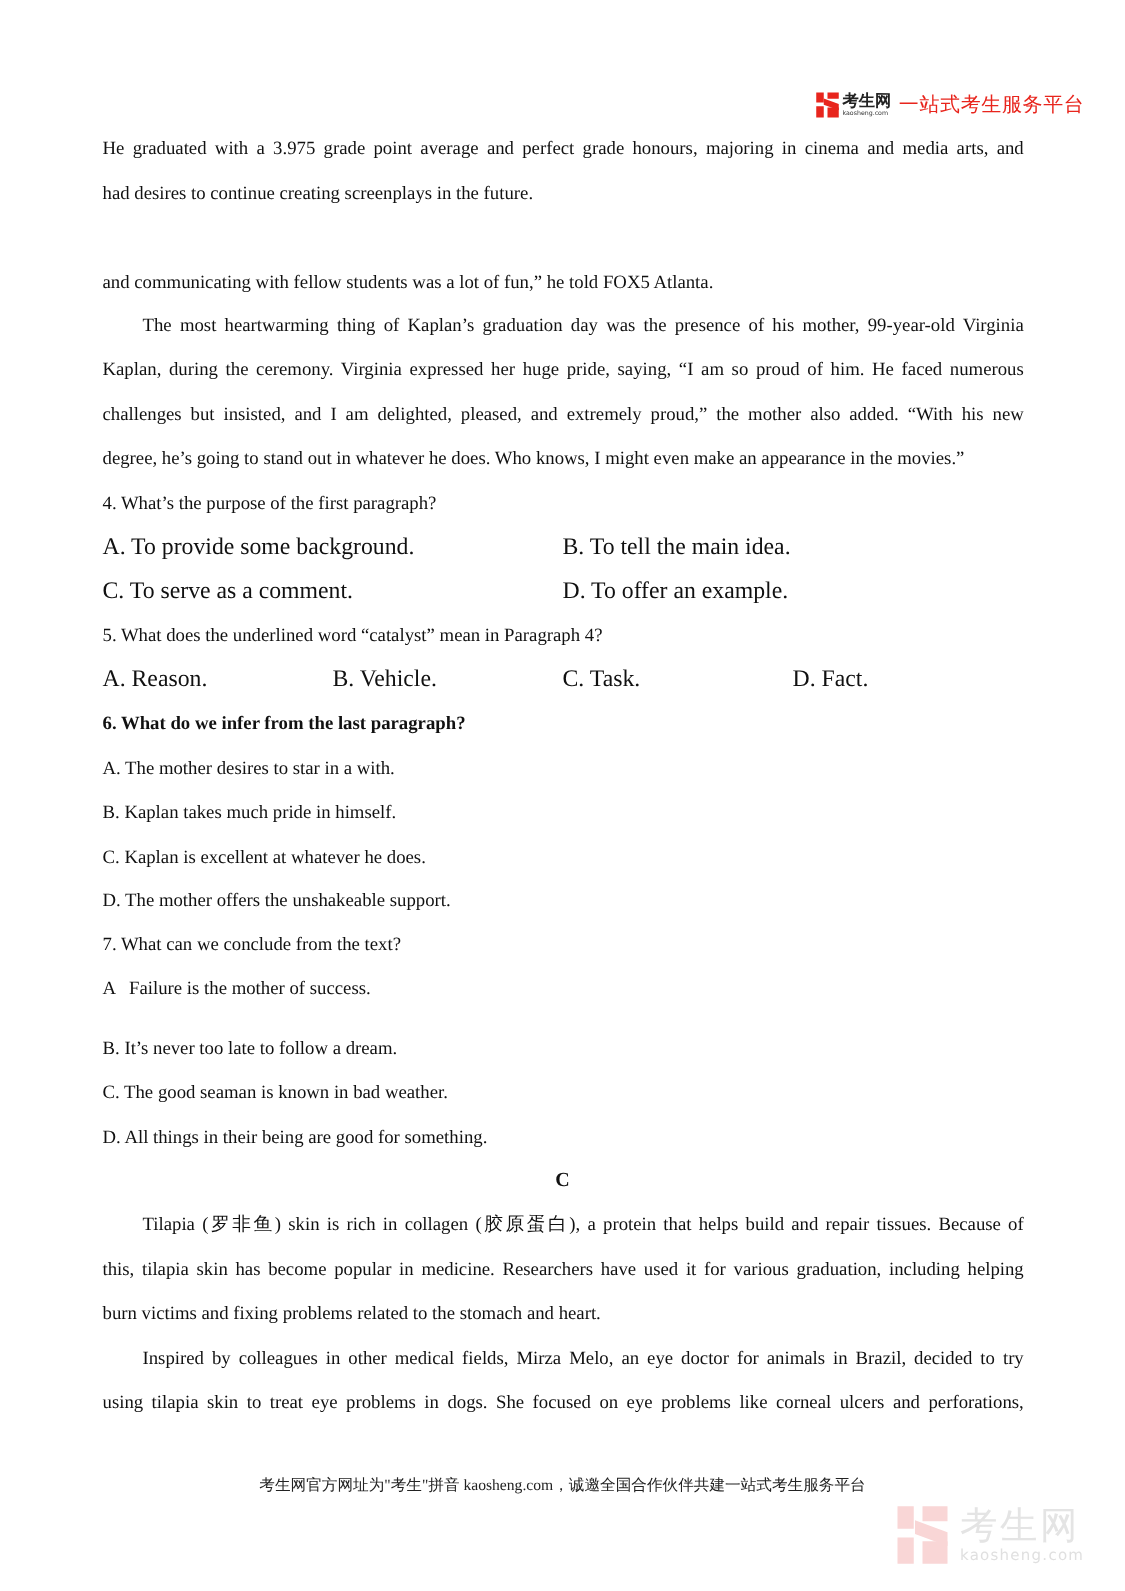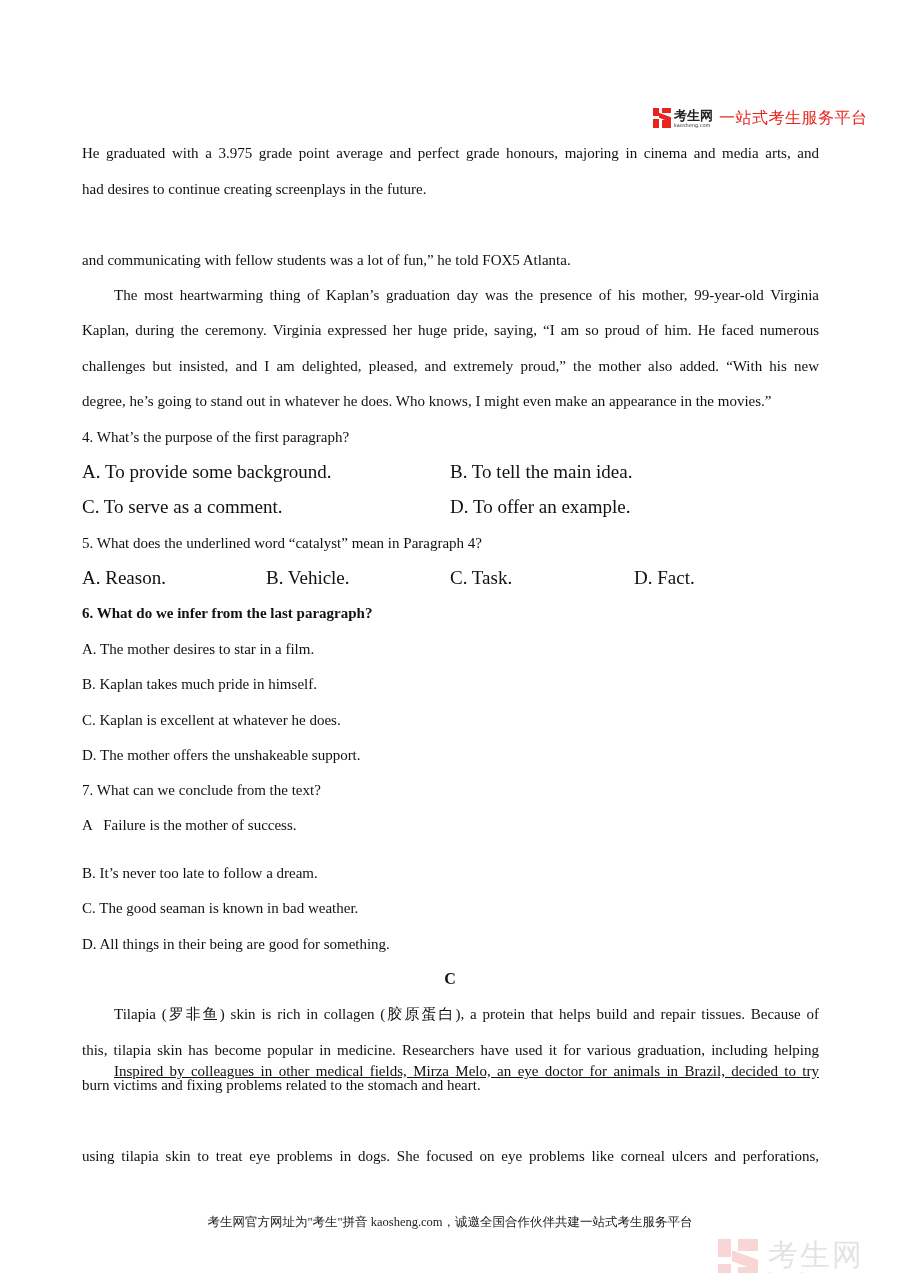--- a/index.html
+++ b/index.html
@@ -1,18 +1,18 @@
 <!DOCTYPE html>
 <html><head>
 <meta charset="utf-8">
 <style>
   html, body { margin: 0; padding: 0; background: #ffffff; }
   body { width: 900px; height: 1273px; position: relative; overflow: hidden;
          font-family: "Liberation Serif", "DejaVu Serif", serif; color: #111; }
-  .page { position: absolute; left: 0; top: 0; width: 900px; height: 1133px; margin-top: 34px; }
+  .page { position: absolute; left: 0; top: 0; width: 900px; height: 1133px; }
 
   
   .hdr-logo { position: absolute; left: 653px; top: 73px; height: 22px; display: flex; align-items: center; }
   .hicon { position: relative; width: 18px; height: 20px; margin-right: 3px; }
   .hicon .b { position: absolute; background: #e8251d; }
   .hlogo-text { display: flex; flex-direction: column; line-height: 1; margin-right: 6px; }
   .hlogo-cn { font-family: "DejaVu Sans", sans-serif; font-size: 13px; color: #222; letter-spacing: 0px; font-weight: bold; }
   .hlogo-en { font-family: "DejaVu Sans", sans-serif; font-size: 5px; color: #333; margin-top: 1px; }
   .hslogan { font-family: "DejaVu Sans", sans-serif; font-size: 16px; color: #e8251d; letter-spacing: 0.5px; }
 
@@ -70,38 +70,38 @@
   <div class="optcol" style="left:82px;top:464px;">C. To serve as a comment.</div>
   <div class="optcol" style="left:450px;top:464px;">D. To offer an example.</div>
 
   <div class="line" style="top:500px;">5. What does the underlined word “catalyst” mean in Paragraph 4?</div>
   <div class="optcol" style="left:82px;top:535px;">A. Reason.</div>
   <div class="optcol" style="left:266px;top:535px;">B. Vehicle.</div>
   <div class="optcol" style="left:450px;top:535px;">C. Task.</div>
   <div class="optcol" style="left:634px;top:535px;">D. Fact.</div>
 
   <div class="line" style="top:570px;font-weight:bold;">6. What do we infer from the last paragraph?</div>
-  <div class="line" style="top:606px;">A. The mother desires to star in a film.</div>
+  <div class="line" style="top:606px;">A. The mother desires to star in a with.</div>
   <div class="line" style="top:641px;">B. Kaplan takes much pride in himself.</div>
   <div class="line" style="top:677px;">C. Kaplan is excellent at whatever he does.</div>
   <div class="line" style="top:712px;">D. The mother offers the unshakeable support.</div>
 
   <div class="line" style="top:747px;">7. What can we conclude from the text?</div>
   <div class="line" style="top:782px;white-space:pre;">A   Failure is the mother of success.</div>
   <div class="line" style="top:830px;">B. It’s never too late to follow a dream.</div>
   <div class="line" style="top:865px;">C. The good seaman is known in bad weather.</div>
   <div class="line" style="top:901px;">D. All things in their being are good for something.</div>
 
   <div class="sec" style="top:936px;">C</div>
 
   <div class="line just indent" style="top:971px;">Tilapia (罗非鱼) skin is rich in collagen (胶原蛋白), a protein that helps build and repair tissues. Because of</div>
   <div class="line just" style="top:1007px;">this, tilapia skin has become popular in medicine. Researchers have used it for various graduation, including helping</div>
   <div class="line" style="top:1042px;">burn victims and fixing problems related to the stomach and heart.</div>
 
-  <div class="line just indent" style="top:1028px;text-decoration:underline;">Inspired by colleagues in other medical fields, Mirza Melo, an eye doctor for animals in Brazil, decided to try</div>
+  <div class="line just indent" style="top:1078px;">Inspired by colleagues in other medical fields, Mirza Melo, an eye doctor for animals in Brazil, decided to try</div>
   <div class="line just" style="top:1113px;">using tilapia skin to treat eye problems in dogs. She focused on eye problems like corneal ulcers and perforations,</div>
 
   <div class="footer">考生网官方网址为"考生"拼音 kaosheng.com，诚邀全国合作伙伴共建一站式考生服务平台</div>
 
   <div class="wm">
     <div class="wicon">
       <div class="b" style="left:0;top:0;width:13px;height:18px;"></div>
       <div class="b" style="left:0;top:25px;width:13px;height:21px;"></div>
       <div class="b" style="left:20px;top:0;width:20px;height:12px;"></div>
       <div class="b" style="left:14px;top:16px;width:26px;height:11px;transform:skewY(20deg);"></div>

